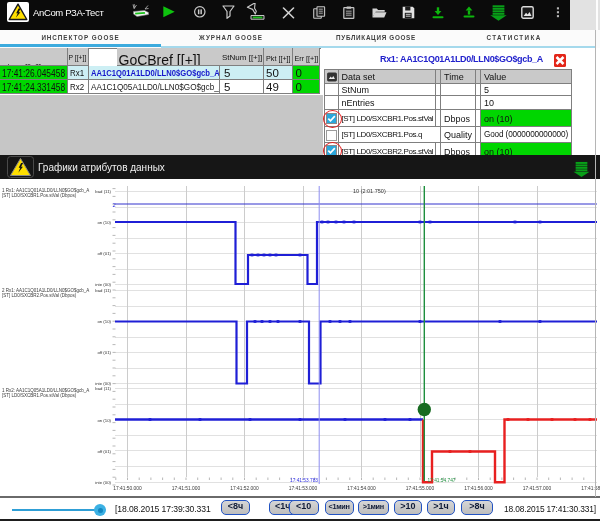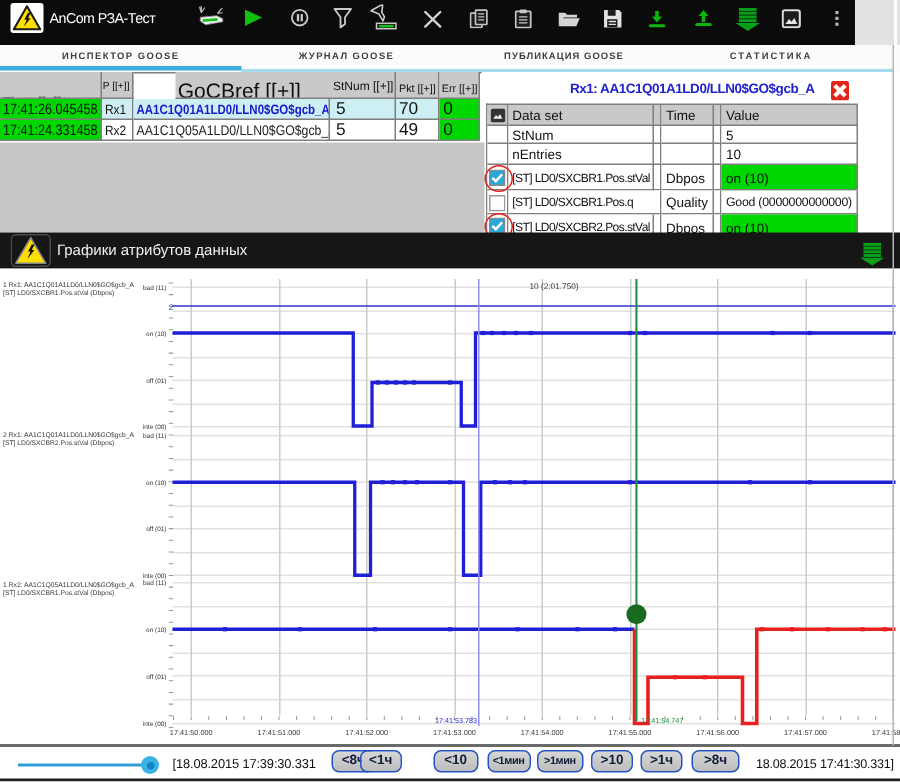--- a/index.html
+++ b/index.html
@@ -116,21 +116,21 @@
 <div class="lc hdr" style="left:67.5px;top:48px;width:21px;height:18px;font-size:6.8px;padding-top:6px;padding-left:1px;">P [[+]]</div>
 <div class="lc hdr" style="left:88.5px;top:48px;width:131.5px;height:18px;font-size:14px;padding-top:4px;margin-left:28px;">GoCBref [[+]]</div>
 <div class="lc hdr" style="left:220px;top:48px;width:44px;height:18px;font-size:8px;padding-top:5px;">StNum [[+]]</div>
 <div class="lc hdr" style="left:264px;top:48px;width:28.5px;height:18px;font-size:7.2px;padding-top:5.5px;">Pkt [[+]]</div>
 <div class="lc hdr" style="left:292.5px;top:48px;width:27.5px;height:18px;font-size:7.2px;padding-top:5.5px;">Err [[+]]</div>
 
 <div class="lc grn" style="left:0;top:66px;width:67.5px;height:14px;"><span>17:41:26.045458</span></div>
 <div class="lc cyn" style="left:67.5px;top:66px;width:21px;height:14px;font-size:9px;"><span style="transform:scaleX(0.88);">Rx1</span></div>
 <div class="lc cyn" style="left:88.5px;top:66px;width:131.5px;height:14px;font-size:9px;font-weight:bold;color:#1717cc;padding-top:2px;"><span style="transform:scaleX(0.85);">AA1C1Q01A1LD0/LLN0$GO$gcb_A</span></div>
 <div class="lc cyn" style="left:220px;top:66px;width:44px;height:14px;padding-left:4px;font-size:11.5px;padding-top:0.5px;">5</div>
-<div class="lc cyn" style="left:264px;top:66px;width:28.5px;height:14px;font-size:11.5px;padding-top:0.5px;">70</div>
+<div class="lc cyn" style="left:264px;top:66px;width:28.5px;height:14px;font-size:11.5px;padding-top:0.5px;">50</div>
 <div class="lc grn" style="left:292.5px;top:66px;width:27.5px;height:14px;padding-left:3px;font-size:11.5px;padding-top:0.5px;">0</div>
 
 <div class="lc grn" style="left:0;top:80px;width:67.5px;height:14px;"><span>17:41:24.331458</span></div>
 <div class="lc" style="left:67.5px;top:80px;width:21px;height:14px;font-size:9px;"><span style="transform:scaleX(0.88);">Rx2</span></div>
 <div class="lc" style="left:88.5px;top:80px;width:131.5px;height:14px;font-size:9.3px;color:#222;padding-top:2px;"><span style="transform:scaleX(0.88);">AA1C1Q05A1LD0/LLN0$GO$gcb_A</span></div>
 <div class="lc" style="left:220px;top:80px;width:44px;height:14px;padding-left:4px;font-size:11.5px;padding-top:0.5px;">5</div>
 <div class="lc" style="left:264px;top:80px;width:28.5px;height:14px;font-size:11.5px;padding-top:0.5px;">49</div>
 <div class="lc grn" style="left:292.5px;top:80px;width:27.5px;height:14px;padding-left:3px;font-size:11.5px;padding-top:0.5px;">0</div>
 
 <style>
@@ -423,21 +423,21 @@
       background:linear-gradient(#d6d6d6,#bdbdbd);font-size:9px;font-weight:bold;color:#101c38;
       text-align:center;line-height:11px;}
 </style>
 <div class="abs" style="left:0;top:496px;width:600px;height:2px;background:#6a6a6a;"></div>
 <div class="abs" style="left:0;top:498px;width:600px;height:23px;background:#fff;"></div>
 <div class="abs" style="left:12px;top:508.5px;width:88px;height:2.5px;background:#2f9fd6;"></div>
 <div class="abs" style="left:94px;top:504px;width:12px;height:12px;border-radius:50%;background:#3cb1e4;"></div>
 <div class="abs" style="left:97.5px;top:507.5px;width:5px;height:5px;border-radius:50%;background:#1286c0;"></div>
 <div class="abs" style="left:115px;top:504px;font-size:8.6px;letter-spacing:-0.1px;color:#111;white-space:nowrap;">[18.08.2015 17:39:30.331</div>
 <div class="btn" style="left:221px;width:29px;">&lt;8ч</div>
-<div class="btn" style="left:240px;width:27.5px;">&lt;1ч</div>
+<div class="btn" style="left:269px;width:27.5px;">&lt;1ч</div>
 <div class="btn" style="left:289px;width:29.5px;">&lt;10</div>
 <div class="btn" style="left:324.5px;width:29px;font-size:7.3px;letter-spacing:-0.3px;line-height:12px;">&lt;1мин</div>
 <div class="btn" style="left:357.5px;width:31.5px;font-size:7.3px;letter-spacing:-0.3px;line-height:12px;">&gt;1мин</div>
 <div class="btn" style="left:394px;width:28px;">&gt;10</div>
 <div class="btn" style="left:427px;width:28px;">&gt;1ч</div>
 <div class="btn" style="left:461px;width:32px;">&gt;8ч</div>
 <div class="abs" style="left:504px;top:504px;font-size:8.4px;letter-spacing:-0.15px;color:#111;white-space:nowrap;">18.08.2015 17:41:30.331]</div>
 <div class="abs" style="left:0;top:518.5px;width:600px;height:2.5px;background:#1e1e1e;"></div>
 
 <div class="abs" style="left:595px;top:30px;width:1px;height:467px;background:#b5b5b5;"></div>

